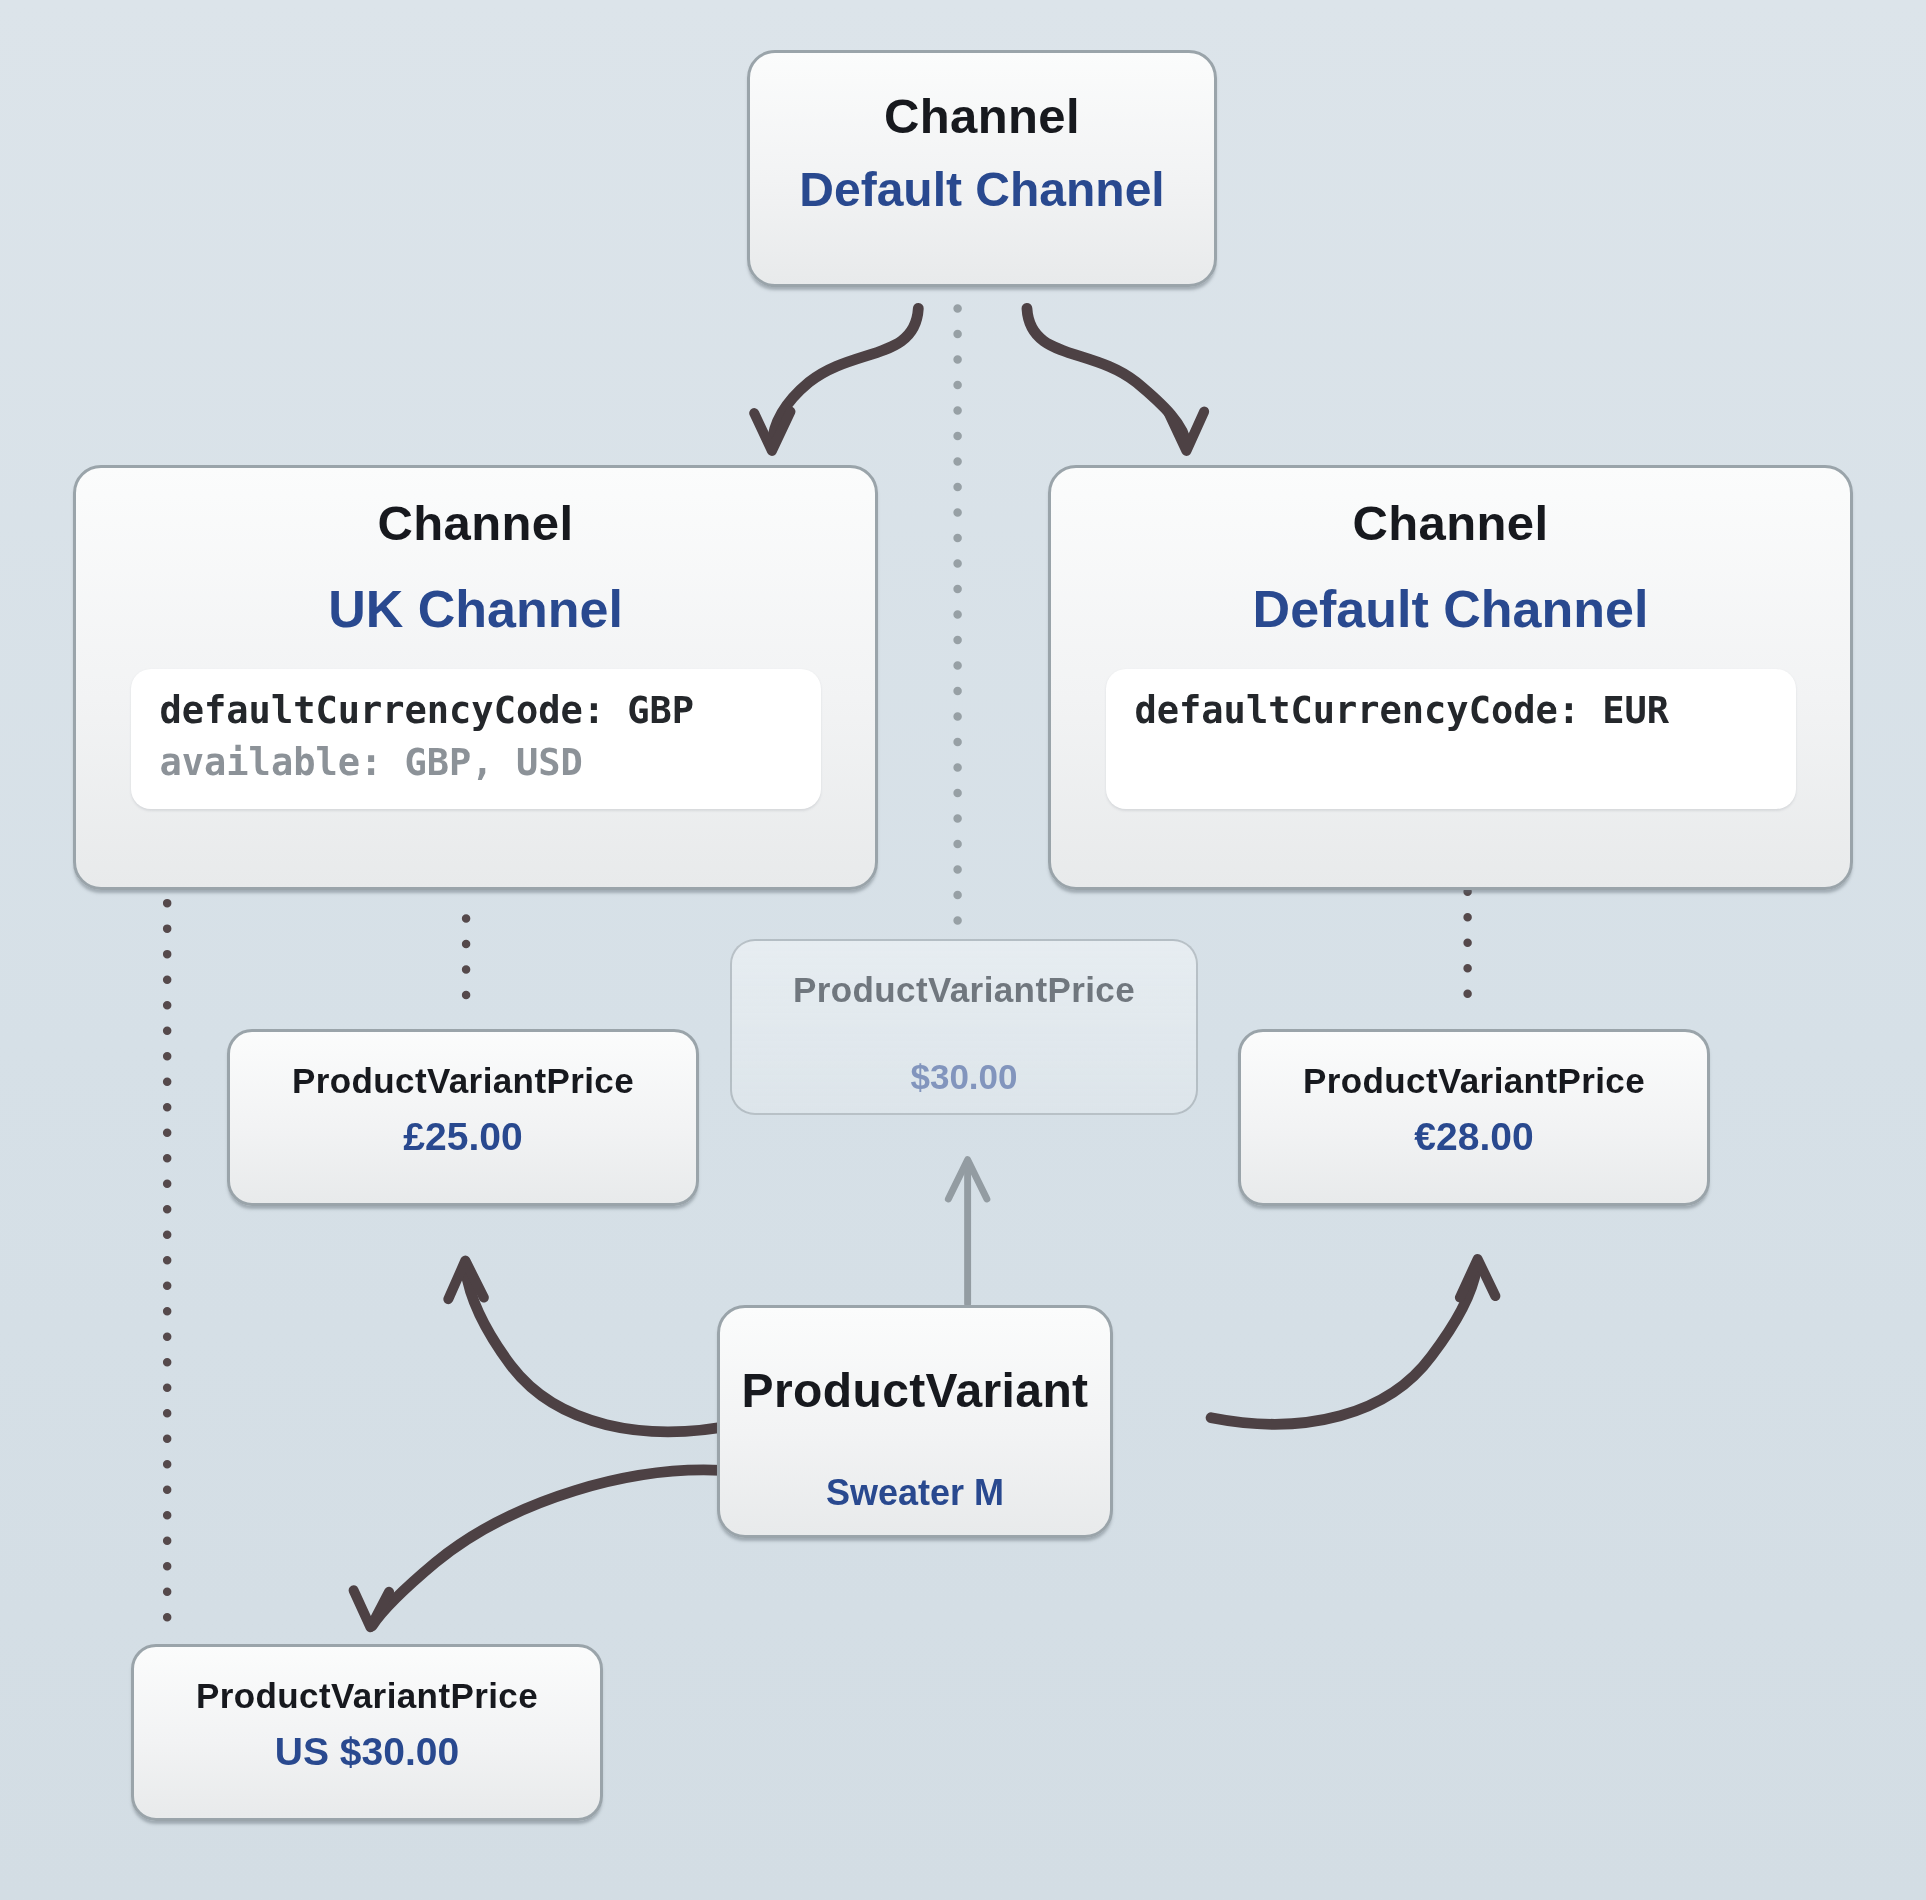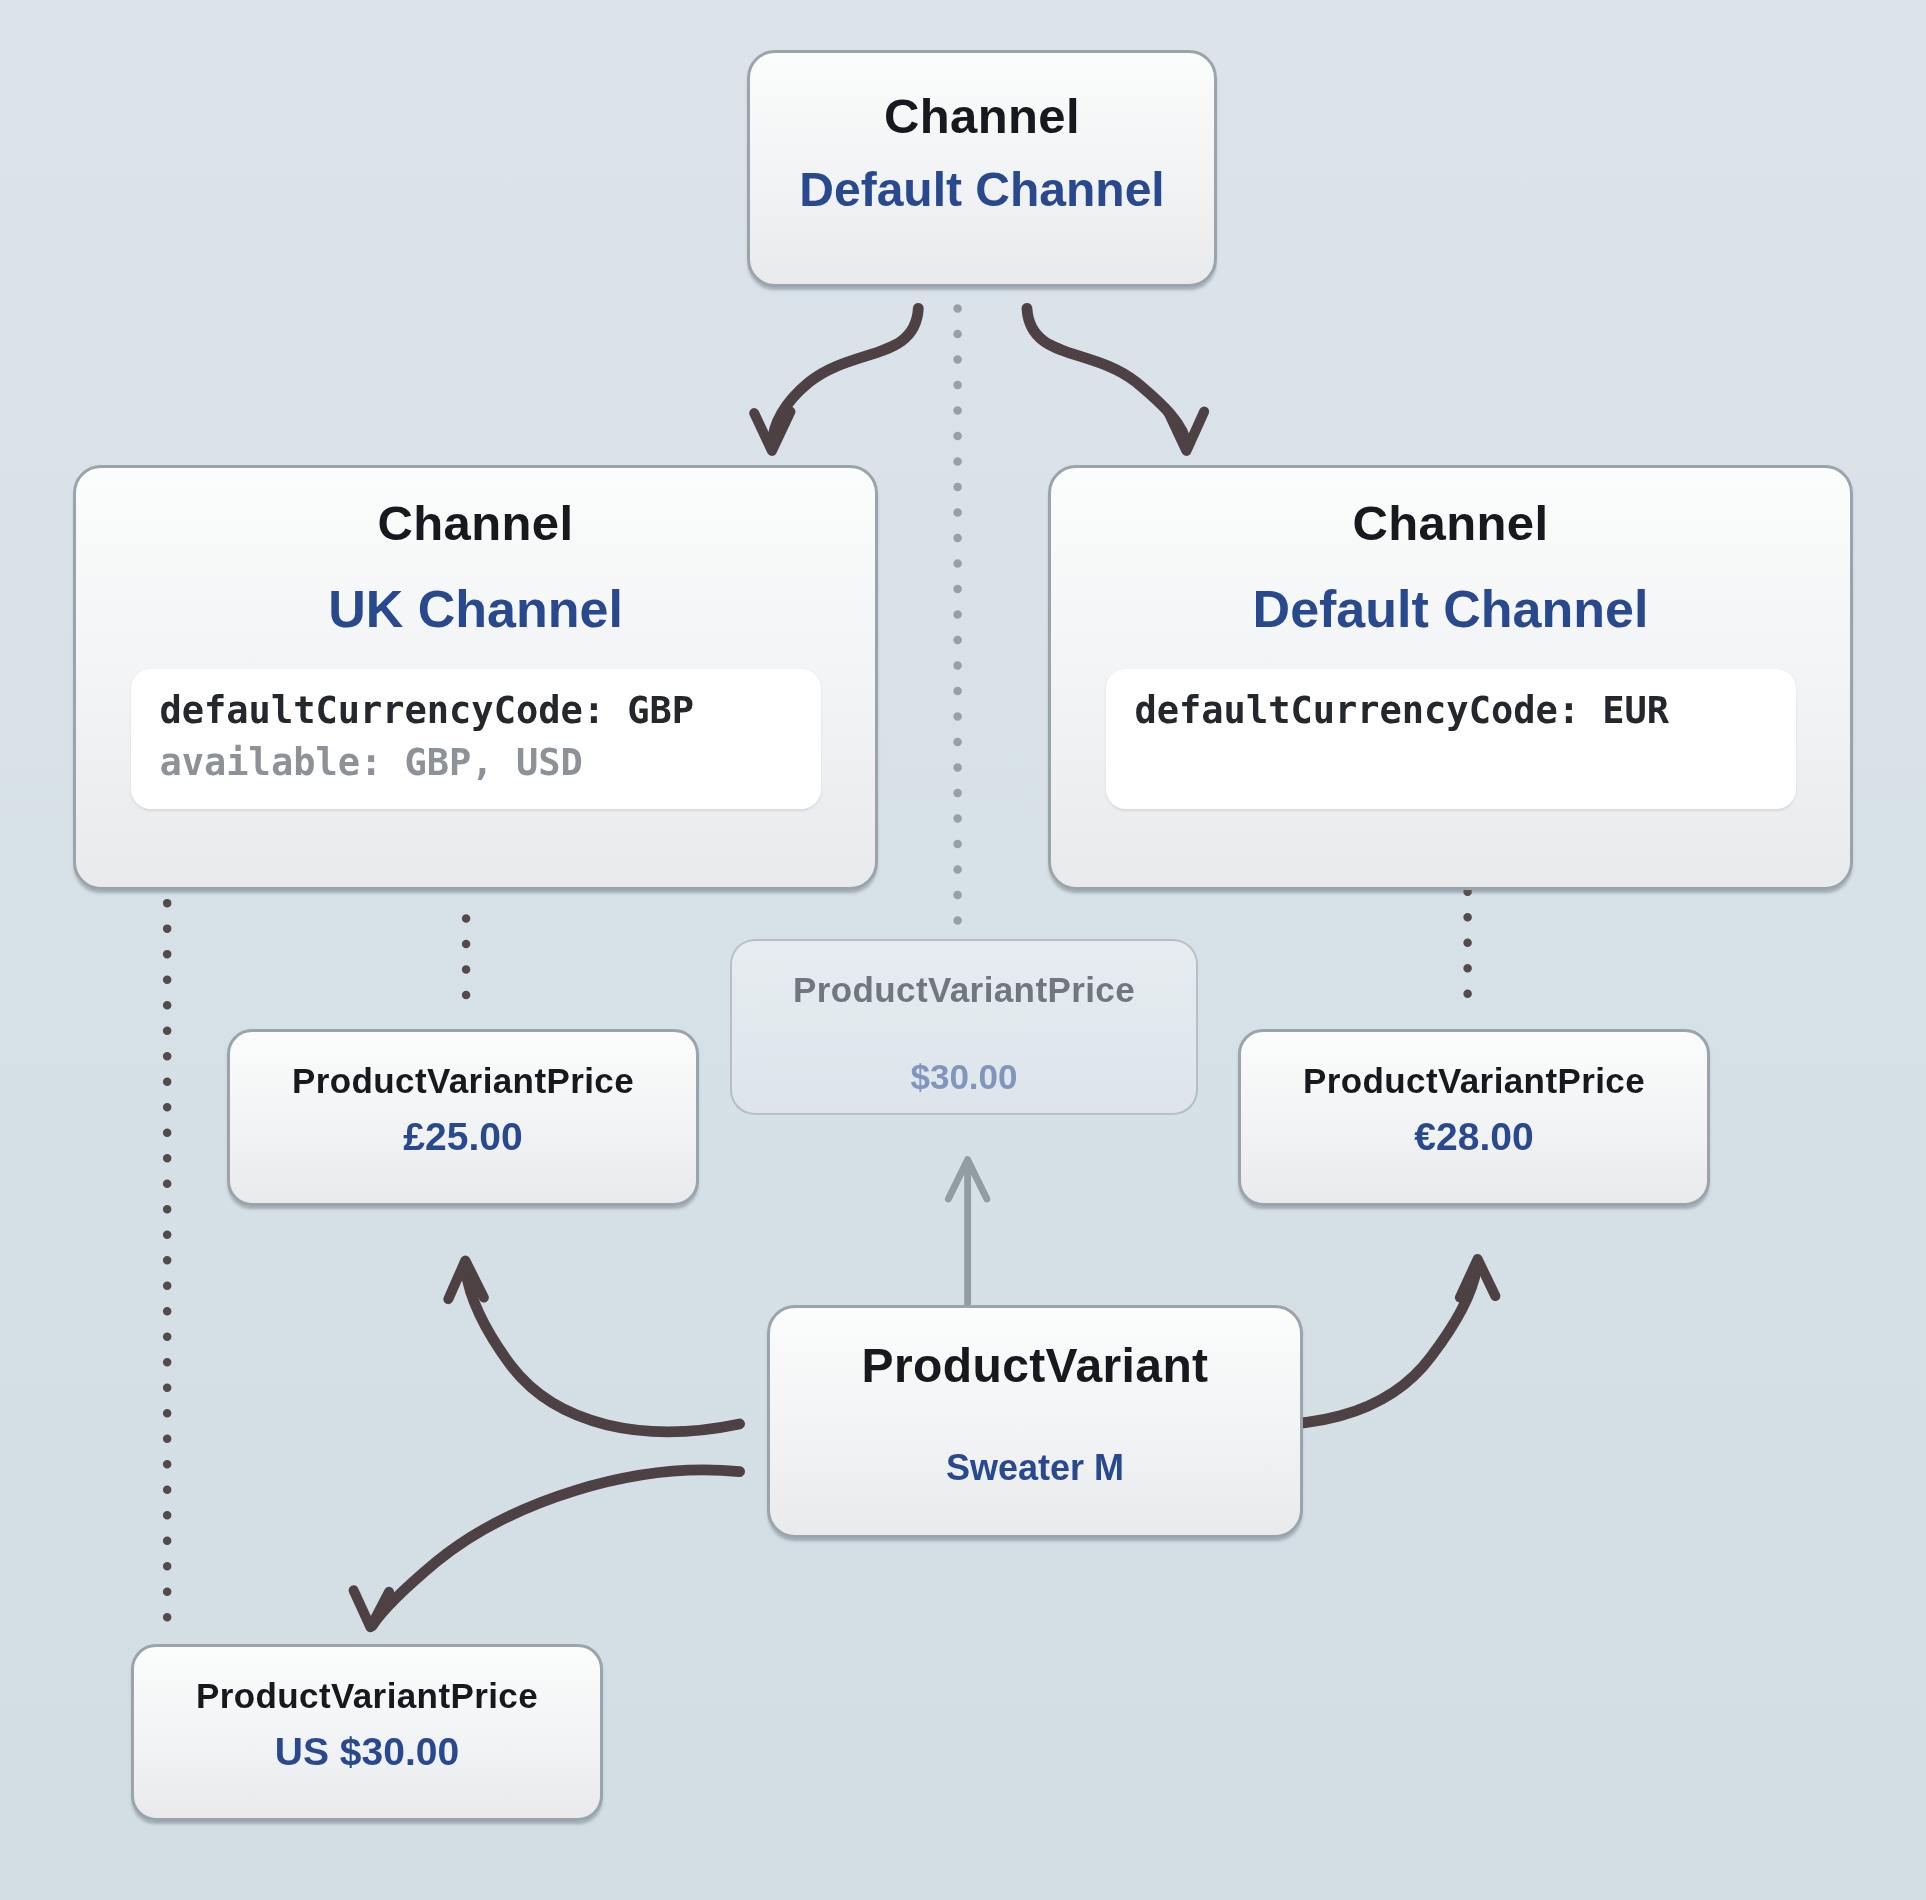--- a/index.html
+++ b/index.html
@@ -72,21 +72,21 @@
   #node-default-price{
     left:730px;top:939px;width:468px;height:176px;border-radius:25px;
     background:linear-gradient(180deg,rgba(244,247,249,0.55),rgba(229,235,239,0.45));
     border:2.3px solid rgba(154,164,170,0.6);
     box-shadow:none;
   }
   #node-default-price .node-type{font-size:35px;margin-top:31px;color:#70777e;}
   #node-default-price .node-name{font-size:35px;margin-top:52px;color:#8295bd;}
 
   
-  #node-product-variant{left:767px;top:1305px;width:536px;height:233px;}
+  #node-product-variant{left:717px;top:1305px;width:396px;height:233px;justify-content:center;}
   #node-product-variant .node-type{font-size:48px;margin-top:34px;}
   #node-product-variant .node-name{font-size:36px;margin-top:60px;}
 
   .stroke-dark{stroke:#4d4144;fill:none;stroke-linecap:round;stroke-linejoin:round;}
   .stroke-gray{stroke:#939ca2;fill:none;stroke-linecap:round;stroke-linejoin:round;}
   .dots-dark{stroke:#55494b;fill:none;stroke-linecap:round;}
   .dots-gray{stroke:#97a0a5;fill:none;stroke-linecap:round;}
 </style>
 </head>
 <body>

